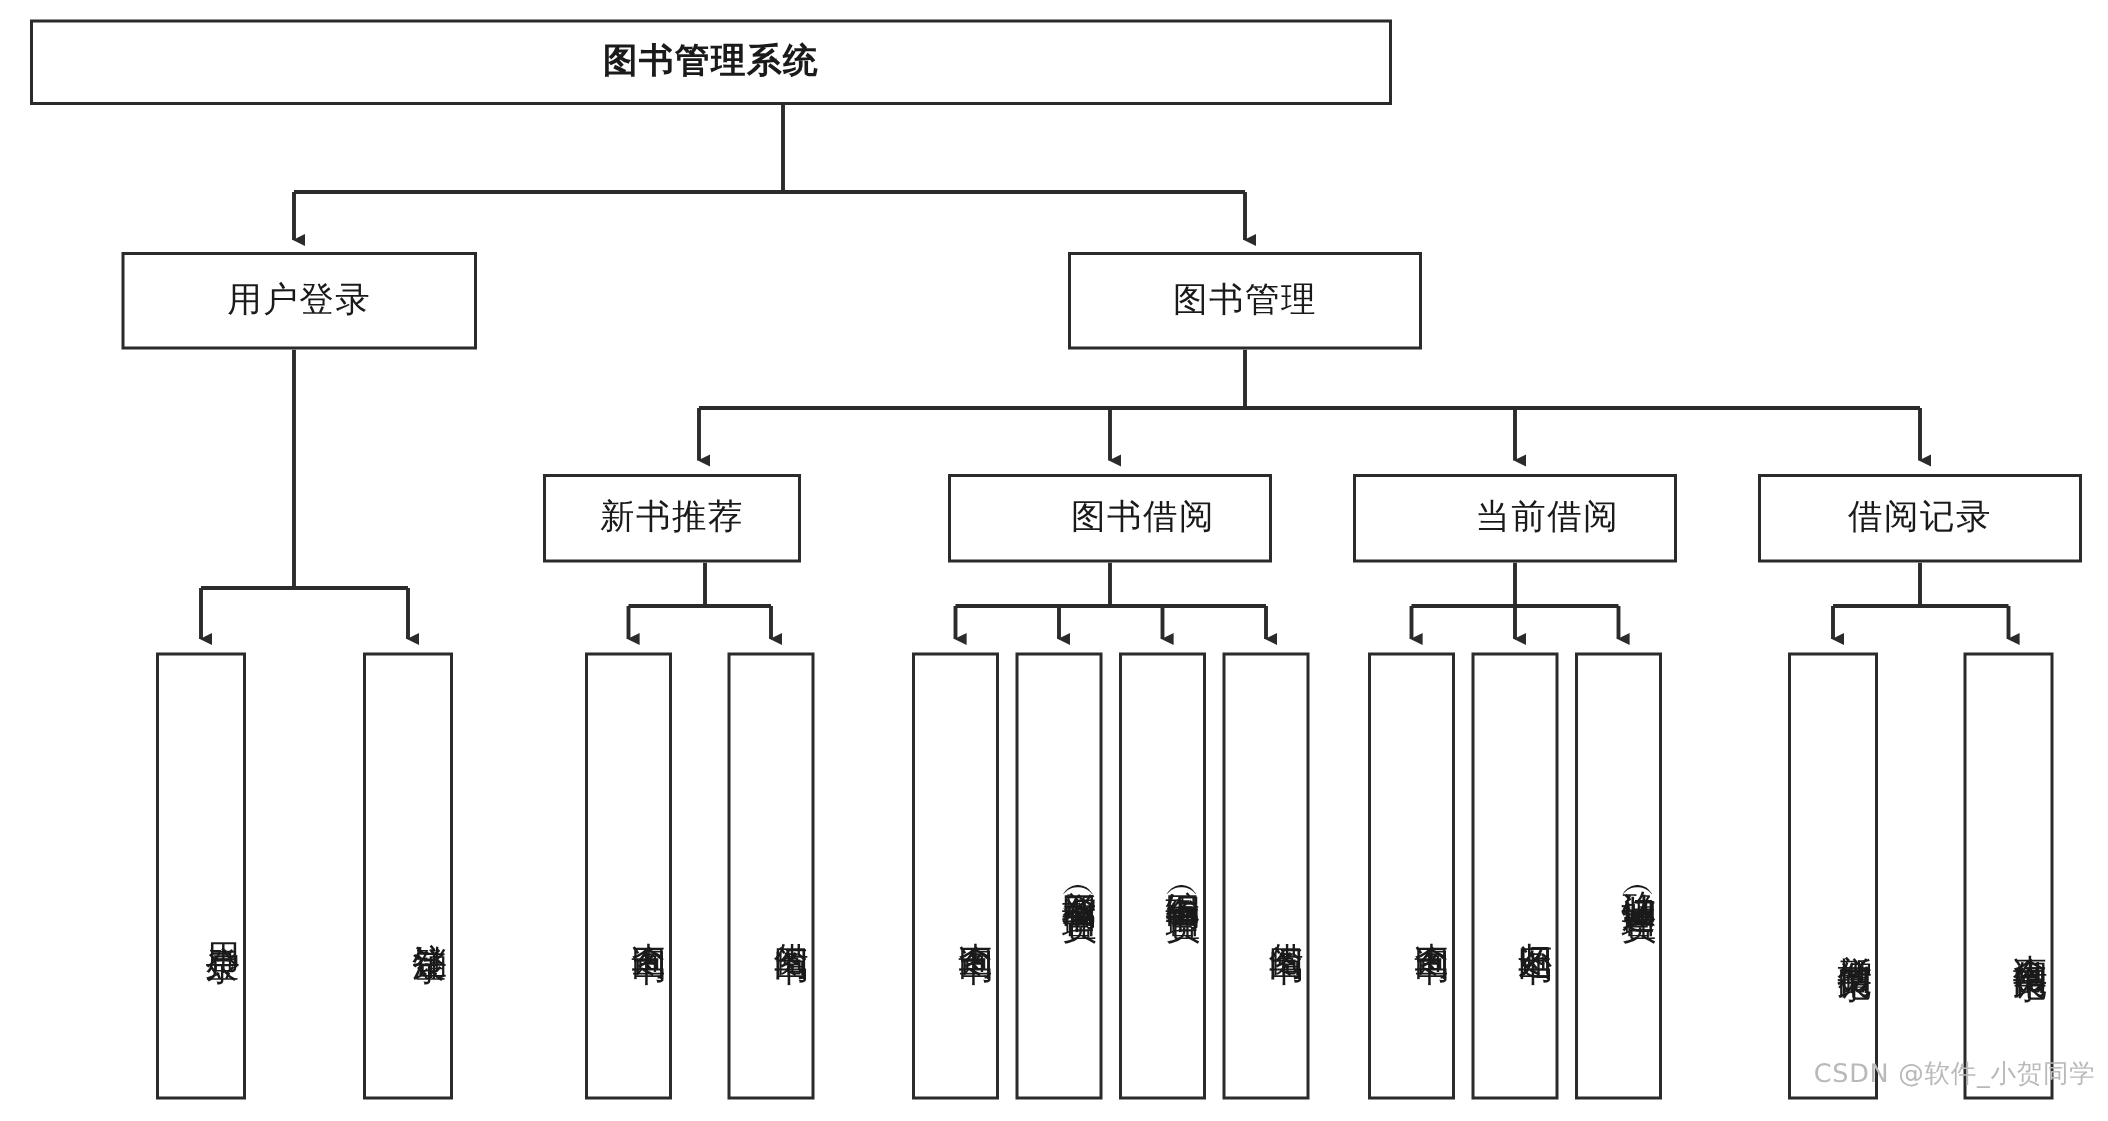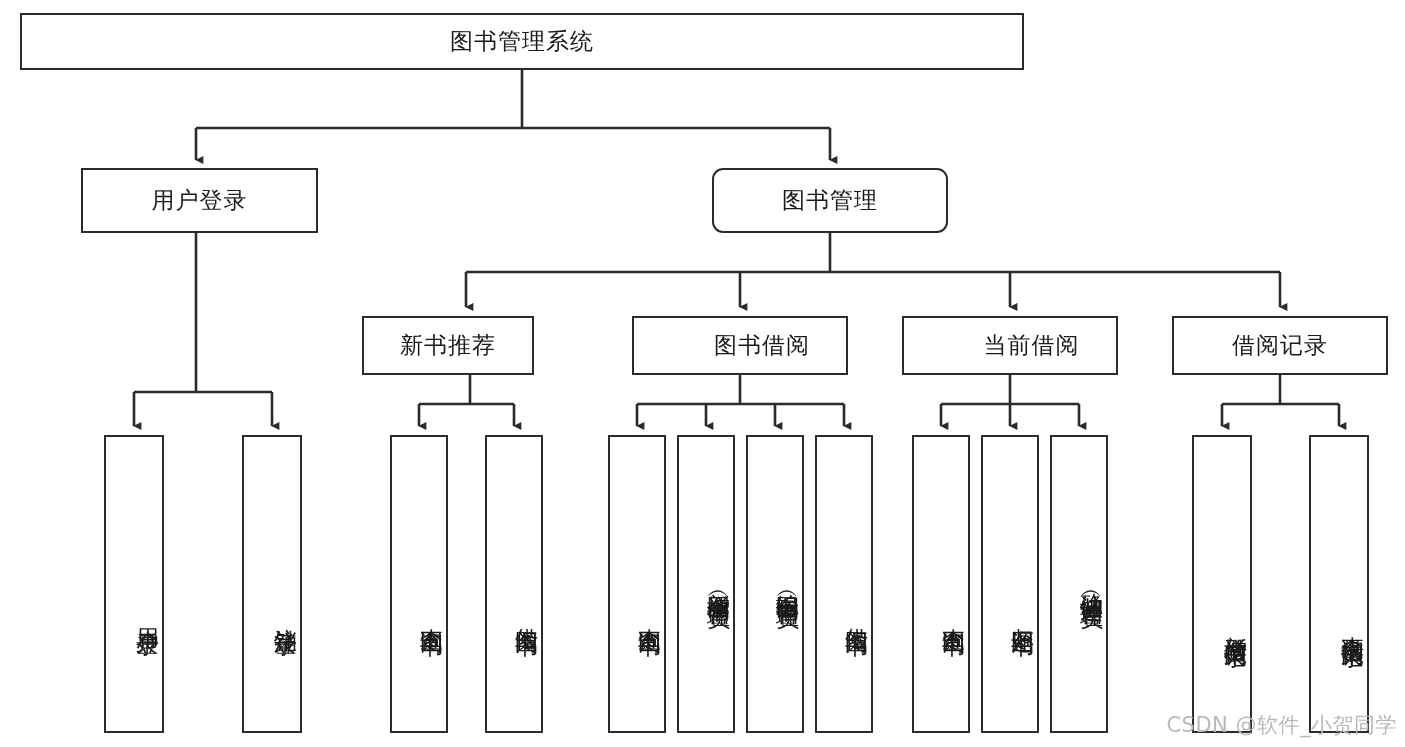--- a/index.html
+++ b/index.html
@@ -54,22 +54,22 @@
     text-orientation: upright;
     display: block;
     margin-top: 4px;
   }
   .node.vert.shift-top .vlabel { margin-top: 0px; }
   .node.vert.shift-mid .vlabel { margin-top: 60px; }
   .node.vert.shift-low .vlabel { margin-top: 80px; }
   #watermark {
     position: absolute;
     right: 8px;
-    bottom: 8px;
-    font-size: 21px;
+    bottom: 20px;
+    font-size: 17px;
     color: #b9b9b9;
     white-space: nowrap;
     letter-spacing: 0.5px;
     margin-left: 43px;
   }
 </style>
 </head>
 <body>
 
 <div id="diagram-root">
@@ -118,28 +118,28 @@
       <path d="M1079,404 L1079,426" marker-end="url(#arrowhead)"></path>
 
       <path d="M1280,375 L1280,404"></path>
       <path d="M1222,404 L1339,404"></path>
       <path d="M1222,404 L1222,426" marker-end="url(#arrowhead)"></path>
       <path d="M1339,404 L1339,426" marker-end="url(#arrowhead)"></path>
 
     </g>
   </svg>
 
-  <div class="node horiz" style="left:20px; top:13px; width:1004px; height:57px;">
+  <div class="node horiz" style="left:20px; top:13px; width:908px; height:57px;font-weight:bold;">
     <span>图书管理系统</span>
   </div>
 
   <div class="node horiz" style="left:81px; top:168px; width:237px; height:65px;">
     <span>用户登录</span>
   </div>
-  <div class="node horiz" style="left:712px; top:168px; width:236px; height:65px;border-radius:11px;">
+  <div class="node horiz" style="left:712px; top:168px; width:236px; height:65px;">
     <span>图书管理</span>
   </div>
 
   <div class="node horiz" style="left:362px; top:316px; width:172px; height:59px;">
     <span>新书推荐</span>
   </div>
   <div class="node horiz" style="left:632px; top:316px; width:216px; height:59px;padding-left:44px;">
     <span>图书借阅</span>
   </div>
   <div class="node horiz" style="left:902px; top:316px; width:216px; height:59px;padding-left:43px;">

